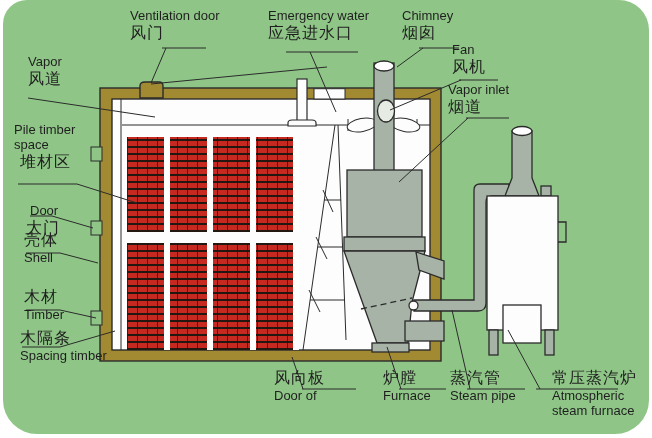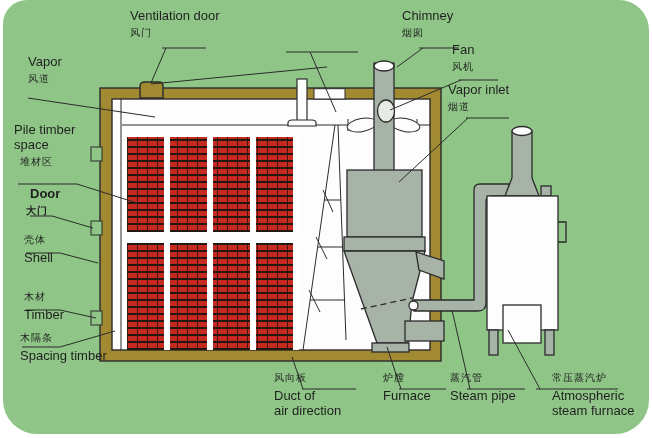--- a/index.html
+++ b/index.html
@@ -11,21 +11,21 @@
   .pile{position:absolute;left:127px;width:172px;background-color:#c5291f;
     background-image:
       repeating-linear-gradient(90deg, rgba(0,0,0,0) 0 37px, #ffffff 37px 43px),
       repeating-linear-gradient(90deg, rgba(35,20,14,.8) 0 1px, rgba(0,0,0,0) 1px 10px),
       repeating-linear-gradient(0deg, #231712 0 2px, rgba(0,0,0,0) 2px 7px);
   }
   .pile-top{top:137px;height:95px;}
   .pile-bottom{top:243px;height:107px;}
   .lbl{position:absolute;color:#1f1f1f;}
   .lbl .en{font-size:13px;line-height:15px;}
-  .lbl .zh{font-size:10px;line-height:20px;letter-spacing:1px;}
+  .lbl .zh{font-size:16px;line-height:20px;letter-spacing:1px;}
   .t-center{}
 </style>
 </head>
 <body>
 
 <div class="canvas">
   <div class="panel"></div>
 
   <svg class="layer" width="652" height="438" viewBox="0 0 652 438">
     <g stroke="#2b2b2b" stroke-width="1.4">
@@ -112,20 +112,24 @@
       <path d="M399,389 H446 M401,389 L387,347"></path>
       <path d="M467,389 H525 M470,389 L452,310"></path>
       <path d="M536,389 H618 M540,389 L508,330"></path>
     </g>
   </svg>
 
   <div class="lbl t-center" style="left:130px;top:8px;width:135px;">
     <div class="en">Ventilation door</div>
     <div class="zh">风门</div>
   </div>
+  <div class="lbl t-center" style="left:268px;top:8px;width:128px;">
+    <div class="en">Emergency water</div>
+    <div class="zh">应急进水口</div>
+  </div>
   <div class="lbl t-center" style="left:402px;top:8px;width:85px;">
     <div class="en">Chimney</div>
     <div class="zh">烟囱</div>
   </div>
   <div class="lbl" style="left:28px;top:54px;width:70px;">
     <div class="en">Vapor</div>
     <div class="zh">风道</div>
   </div>
   <div class="lbl t-center" style="left:448px;top:82px;width:100px;">
     <div class="en">Vapor inlet</div>
@@ -133,40 +137,39 @@
   </div>
   <div class="lbl t-center" style="left:452px;top:42px;width:56px;">
     <div class="en">Fan</div>
     <div class="zh">风机</div>
   </div>
   <div class="lbl" style="left:14px;top:122px;width:95px;">
     <div class="en">Pile timber</div>
     <div class="en">space</div>
     <div class="zh" style="padding-left:6px;">堆材区</div>
   </div>
-  <div class="lbl" style="left:26px;top:186px;width:60px;font-weight:bold;">
+  <div class="lbl" style="left:26px;top:203px;width:60px;">
     <div class="en" style="padding-left:4px;">Door</div>
     <div class="zh">大门</div>
   </div>
   <div class="lbl" style="left:24px;top:230px;width:70px;">
     <div class="zh">壳体</div>
     <div class="en">Shell</div>
   </div>
   <div class="lbl" style="left:24px;top:287px;width:70px;">
     <div class="zh">木材</div>
     <div class="en">Timber</div>
   </div>
   <div class="lbl" style="left:20px;top:328px;width:130px;">
     <div class="zh">木隔条</div>
     <div class="en">Spacing timber</div>
   </div>
   <div class="lbl t-center" style="left:274px;top:368px;width:100px;">
     <div class="zh">风向板</div>
-    <div class="en">Duct of</div>
-    <div class="en">air direction</div>
+    <div class="en">Door of</div>
   </div>
   <div class="lbl t-center" style="left:383px;top:368px;width:70px;">
     <div class="zh">炉膛</div>
     <div class="en">Furnace</div>
   </div>
   <div class="lbl t-center" style="left:450px;top:368px;width:88px;">
     <div class="zh">蒸汽管</div>
     <div class="en">Steam pipe</div>
   </div>
   <div class="lbl t-center" style="left:552px;top:368px;width:126px;">

